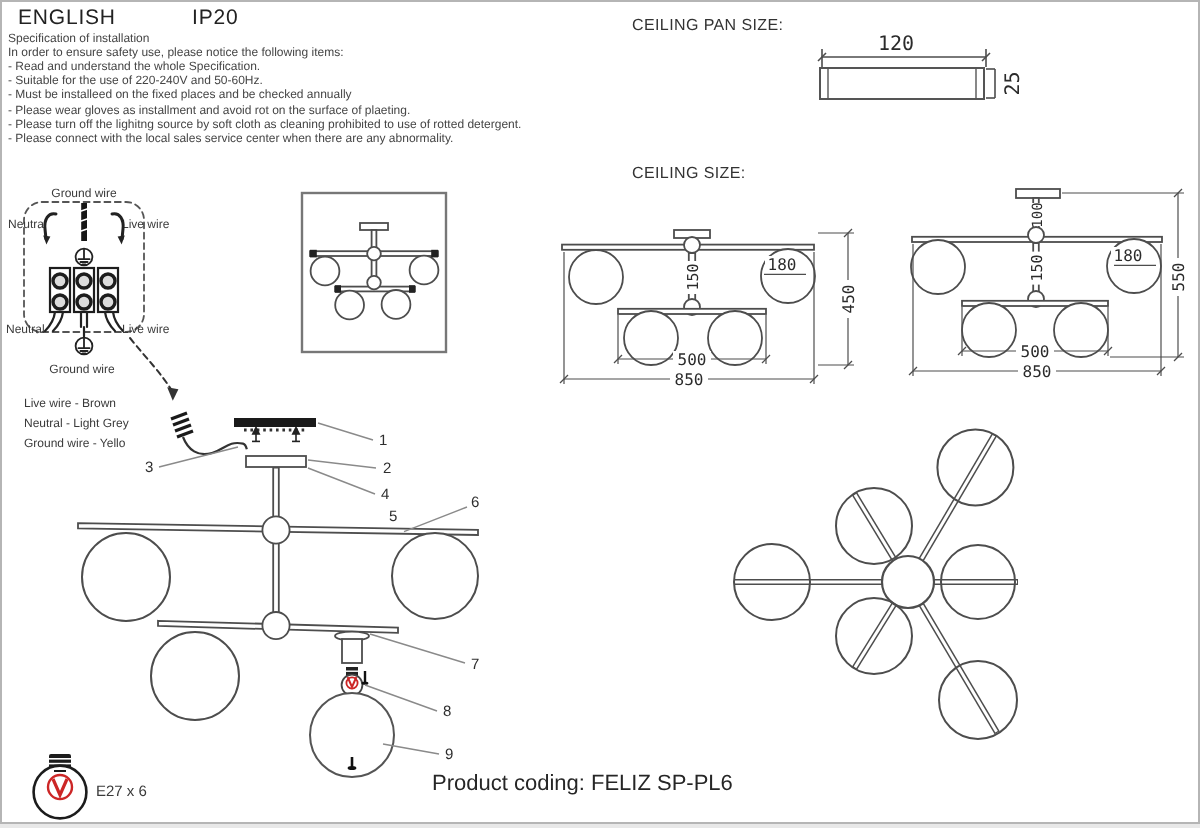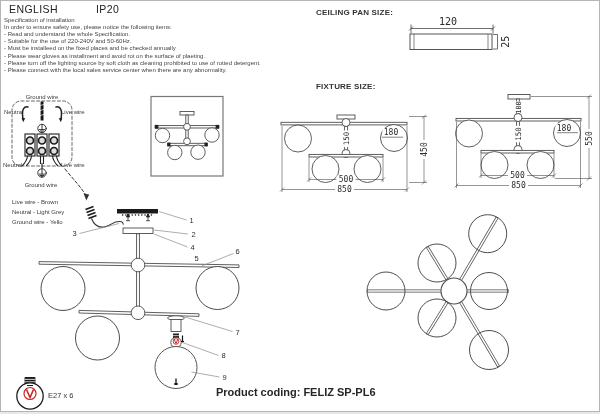--- a/index.html
+++ b/index.html
@@ -1,21 +1,21 @@
 <!DOCTYPE html>
 <html><head>
 <meta charset="utf-8">
 <style>
   html,body{margin:0;padding:0;background:#e8e8e8;}
   .page{position:relative;width:600px;height:412px;background:#ffffff;border:1px solid #b5b5b5;
         box-sizing:border-box;font-family:"Liberation Sans",sans-serif;color:#3d3d3d;overflow:hidden;}
   .abs{position:absolute;white-space:nowrap;}
   svg.abs{overflow:visible;}
   .hdr{font-size:10.5px;color:#222;letter-spacing:0.4px;}
-  .sec-title{font-size:8px;color:#333;letter-spacing:0.2px;font-weight:bold;}
+  .sec-title{font-size:8px;color:#333;letter-spacing:0.2px;}
   .spec{font-size:6px;line-height:7.2px;color:#454545;}
   .product{font-size:11px;color:#262626;}
   text{font-family:"Liberation Sans",sans-serif;fill:#3a3a3a;}
   .wlabel{font-size:6px;fill:#3a3a3a;}
   .legend-line{font-size:6px;fill:#3a3a3a;}
   .callout{font-size:7.5px;fill:#2e2e2e;}
   .dim{font-family:"DejaVu Sans Mono",monospace;font-size:9px;fill:#2b2b2b;}
   .dim-sm{font-size:7.5px;}
   .dim-lg{font-size:10px;}
 </style>
@@ -32,23 +32,23 @@
     <div>In order to ensure safety use, please notice the following items:</div>
     <div>- Read and understand the whole Specification.</div>
     <div>- Suitable for the use of 220-240V and 50-60Hz.</div>
     <div>- Must be installeed on the fixed places and be checked annually</div>
     <div>- Please wear gloves as installment and avoid rot on the surface of plaeting.</div>
     <div>- Please turn off the lighitng source by soft cloth as cleaning prohibited to use of rotted detergent.</div>
     <div>- Please connect with the local sales service center when there are any abnormality.</div>
   </div>
 
   <div class="abs sec-title" style="left:315px;top:7px;">CEILING PAN SIZE:</div>
-  <div class="abs sec-title" style="left:315px;top:80.5px;">FIXTURE SIZE:</div>
-
-  <div class="abs product" style="left:215px;top:385px;font-weight:bold;">Product coding: FELIZ SP-PL6</div>
+  <div class="abs sec-title" style="left:315px;top:80.5px;">CEILING SIZE:</div>
+
+  <div class="abs product" style="left:215px;top:385px;">Product coding: FELIZ SP-PL6</div>
 
   <svg class="abs" style="left:0;top:86px;" width="270" height="326" viewBox="0 86 270 326">
 
     <g stroke-linecap="round">
       <text class="wlabel" x="41" y="97.5" text-anchor="middle">Ground wire</text>
       <rect x="11" y="100" width="60" height="65" rx="9" fill="none" stroke="#555" stroke-width="0.9" stroke-dasharray="3 2.2"></rect>
       <text class="wlabel" x="3" y="113">Neutral</text>
       <text class="wlabel" x="60" y="113">Live wire</text>
 
       <g fill="none" stroke="#222" stroke-width="1.5">

